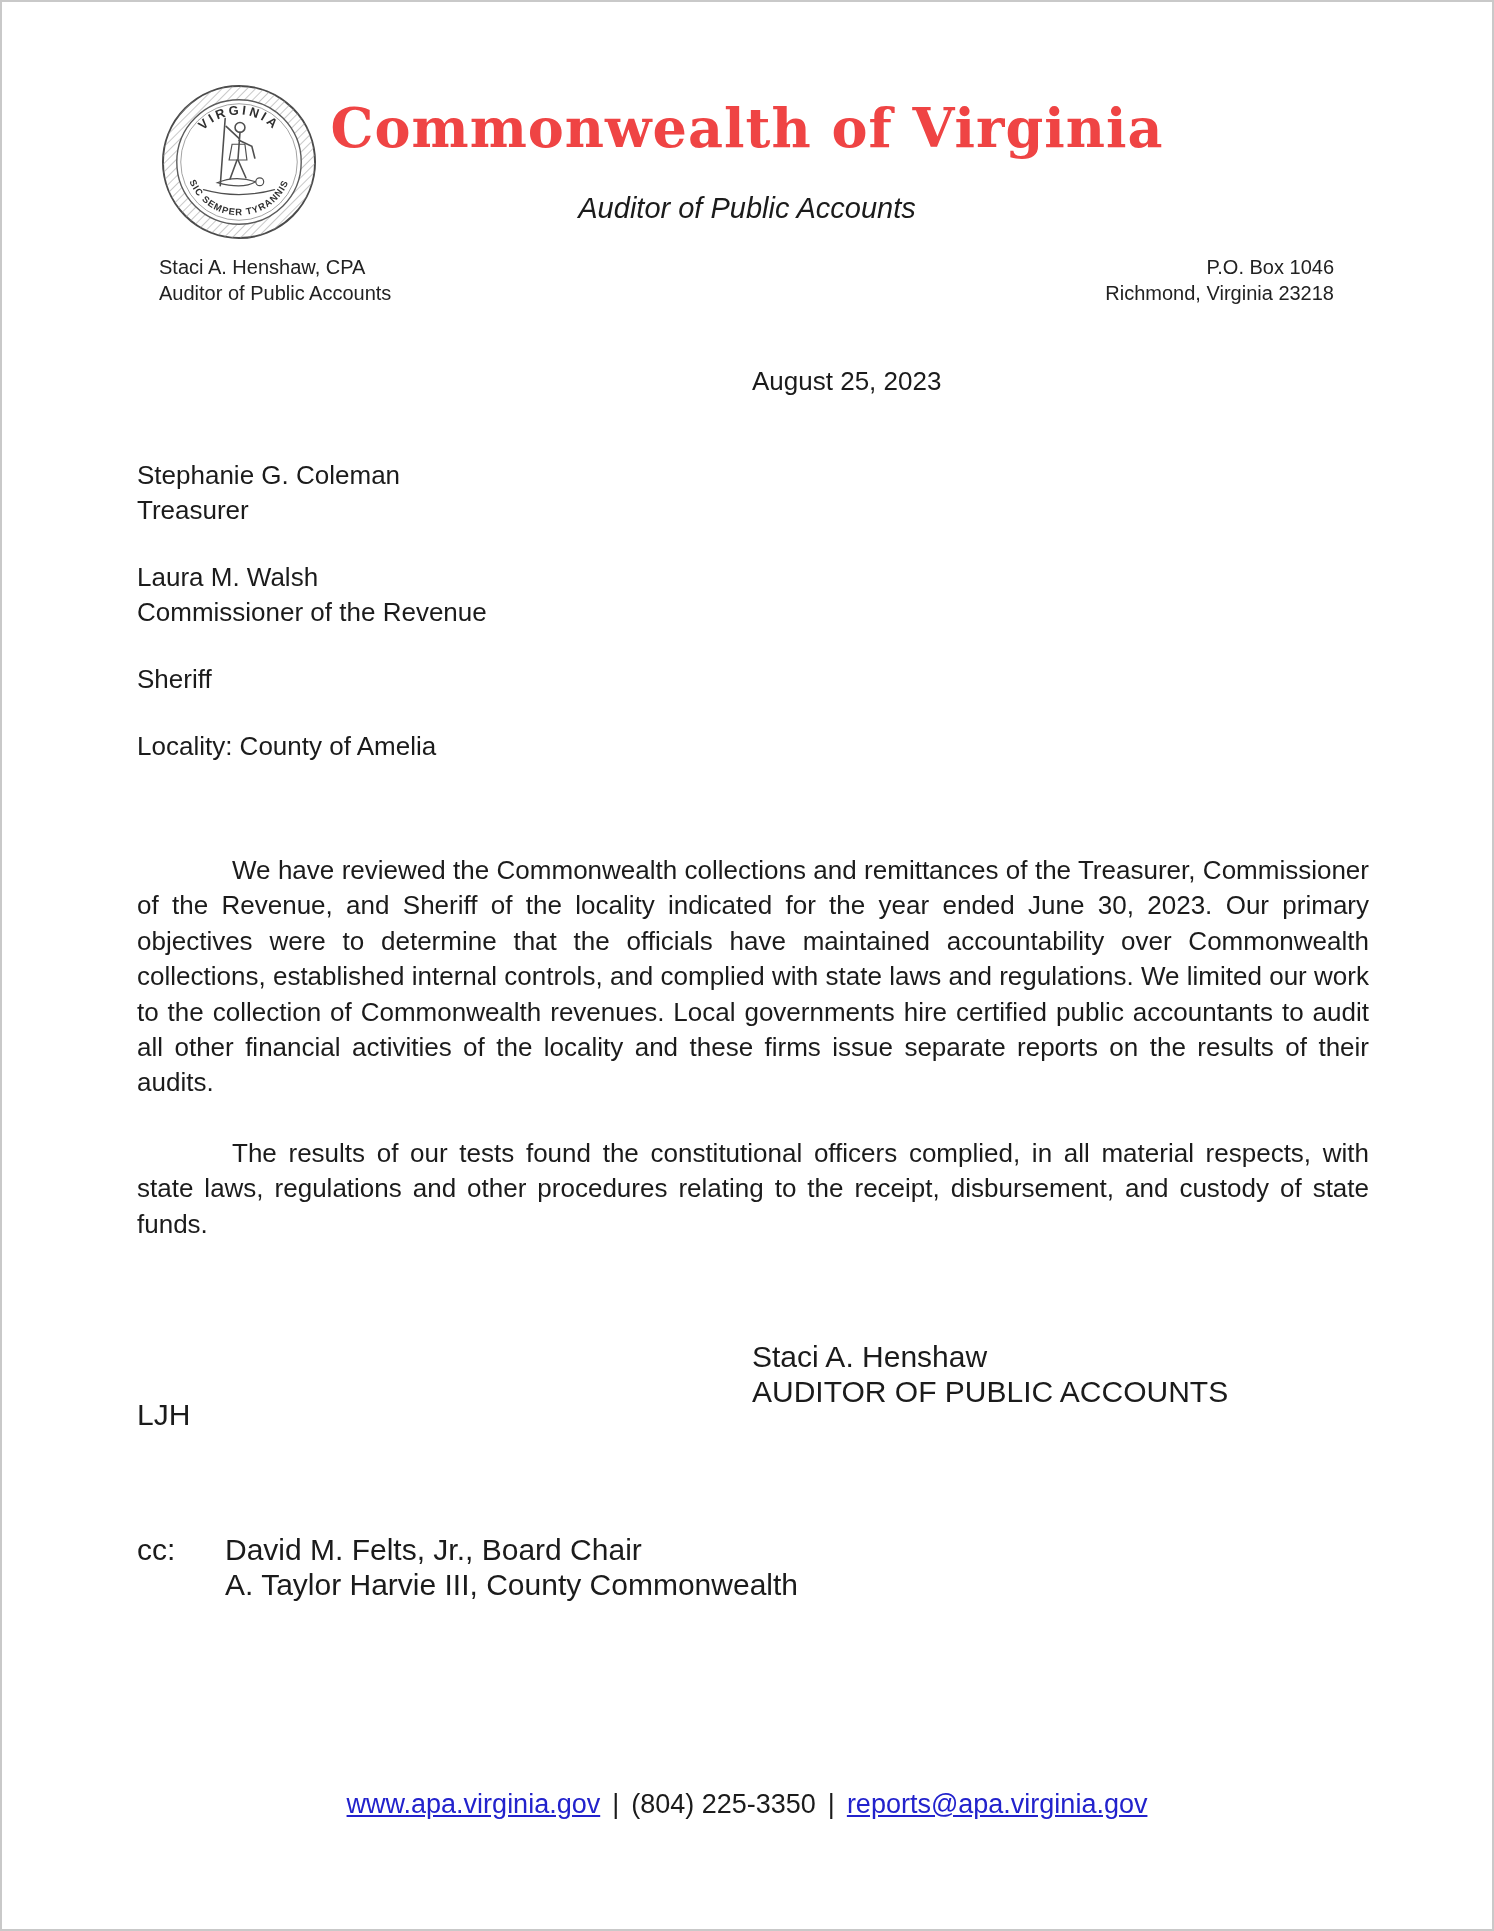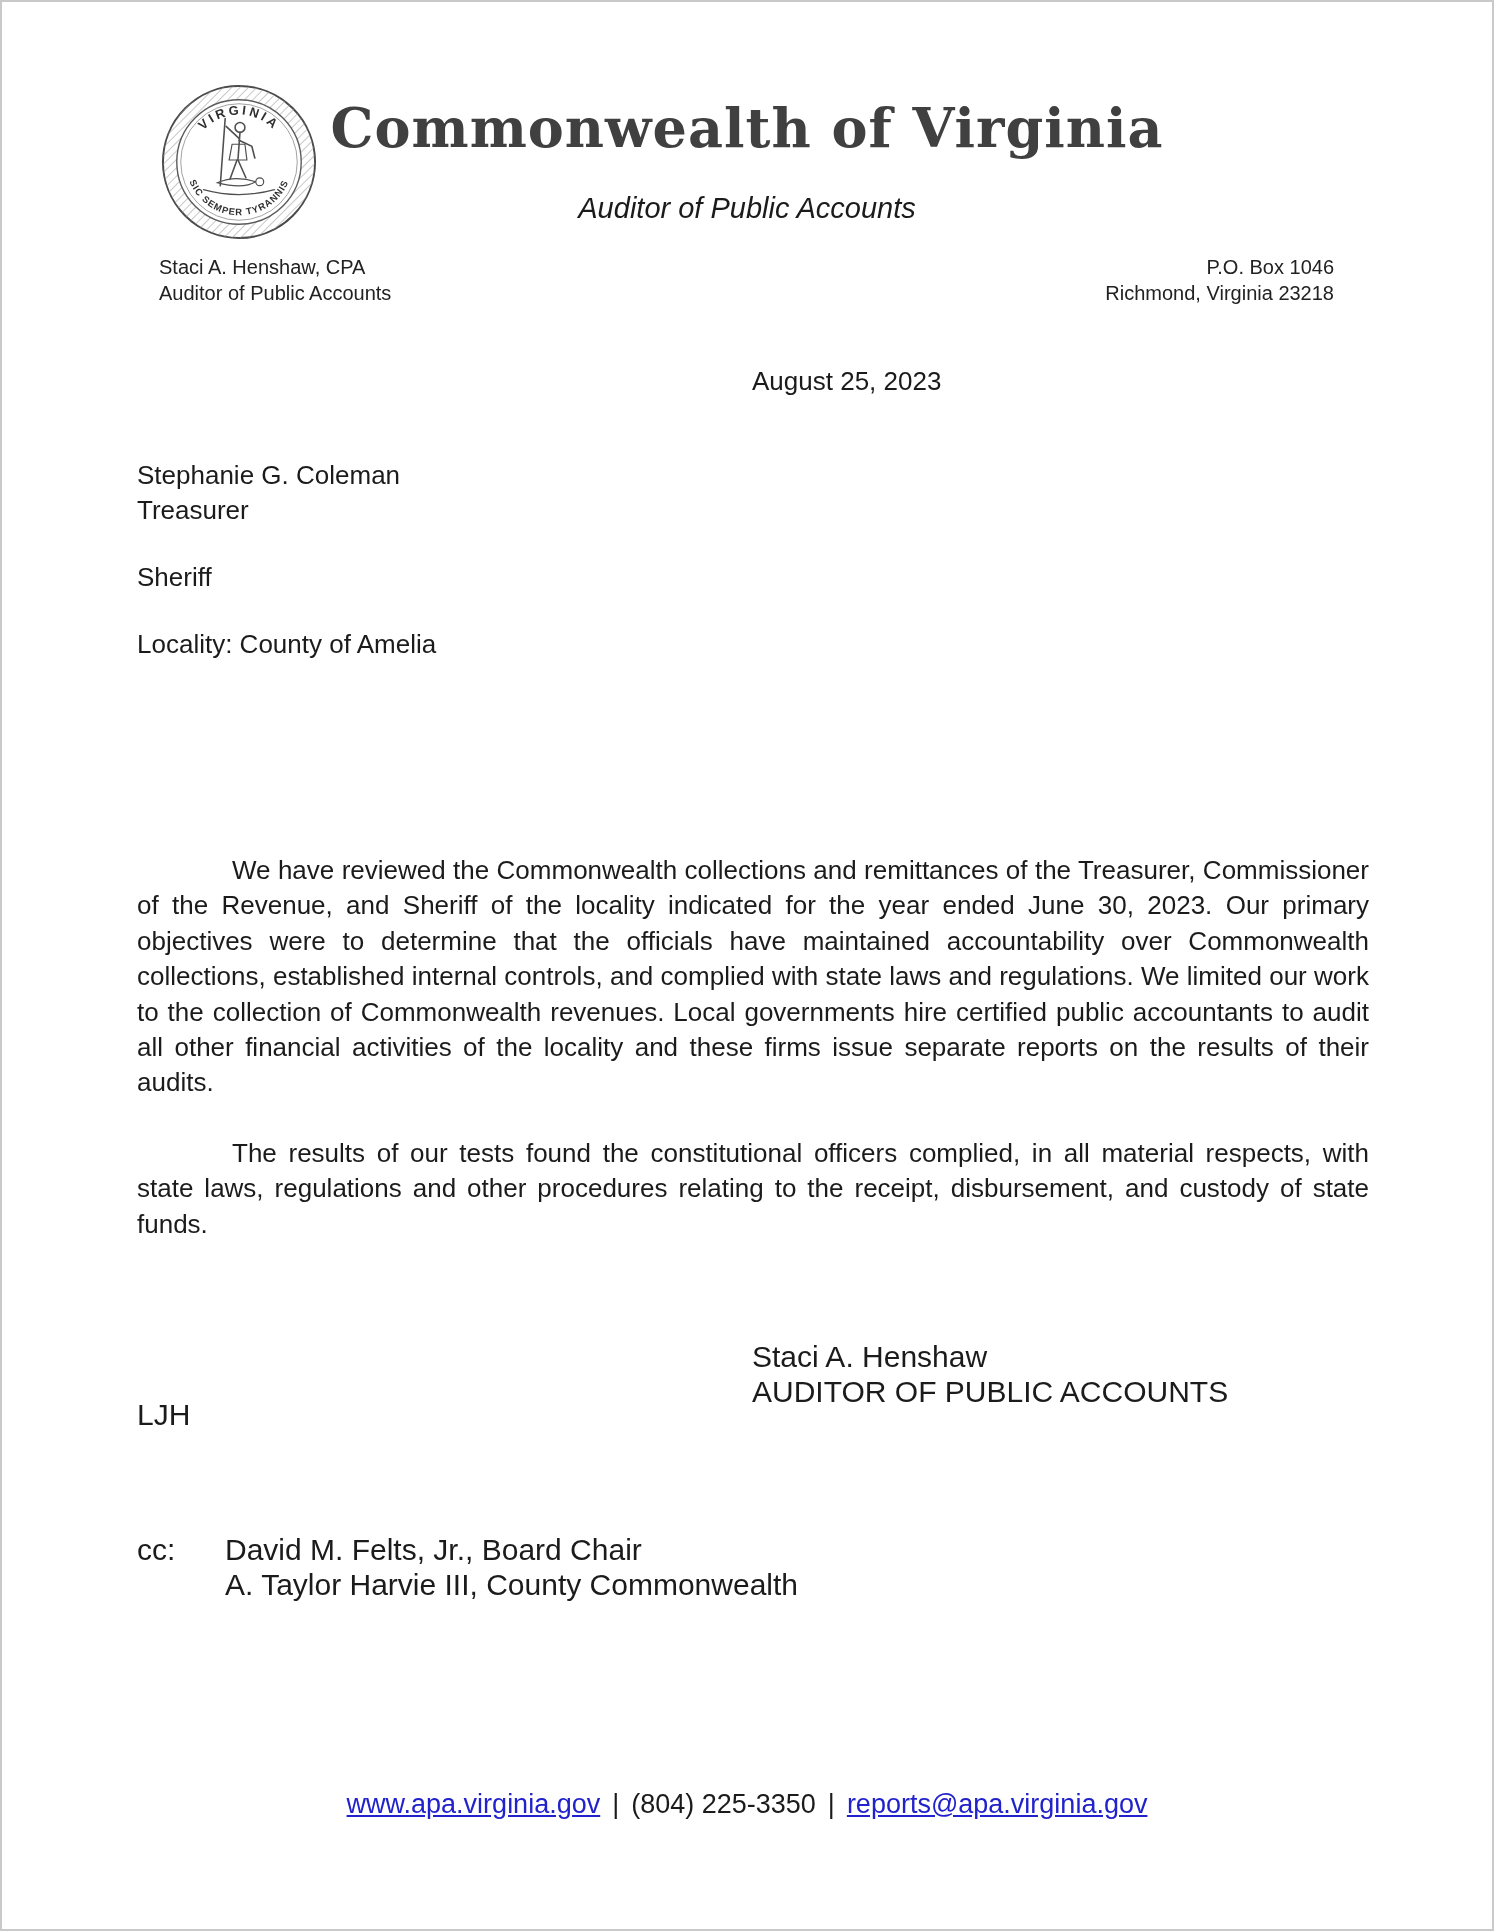--- a/index.html
+++ b/index.html
@@ -13,21 +13,21 @@
     color:#1b1b1b;
     overflow:hidden;
   }
   .hdr-title{
     position:absolute;left:0;right:0;top:94px;
     text-align:center;
     font-family:"DejaVu Serif", serif;
     font-weight:bold;
     font-size:54px;
     letter-spacing:1px;
-    color:#404040;
+    color:#ef4444;
   }
   .hdr-subtitle{
     position:absolute;left:0;right:0;top:190px;
     text-align:center;
     font-style:italic;
     font-size:29px;
     color:#1b1b1b;
   }
   .seal{position:absolute;left:158px;top:80px;width:158px;height:160px;}
   .addr{font-size:20px;line-height:26px;color:#222;}
@@ -107,20 +107,24 @@
   </div>
 
   <div class="date-line">August 25, 2023</div>
 
   <div class="recipients">
     <div class="recipient-block">
       <div>Stephanie G. Coleman</div>
       <div>Treasurer</div>
     </div>
     <div class="recipient-block">
+      <div>Laura M. Walsh</div>
+      <div>Commissioner of the Revenue</div>
+    </div>
+    <div class="recipient-block">
       <div>Sheriff</div>
     </div>
     <div class="locality">Locality: County of Amelia</div>
   </div>
 
   <div class="body-text">
     <p>We have reviewed the Commonwealth collections and remittances of the Treasurer, Commissioner of the Revenue, and Sheriff of the locality indicated for the year ended June 30, 2023. Our primary objectives were to determine that the officials have maintained accountability over Commonwealth collections, established internal controls, and complied with state laws and regulations. We limited our work to the collection of Commonwealth revenues. Local governments hire certified public accountants to audit all other financial activities of the locality and these firms issue separate reports on the results of their audits.</p>
     <p>The results of our tests found the constitutional officers complied, in all material respects, with state laws, regulations and other procedures relating to the receipt, disbursement, and custody of state funds.</p>
   </div>
 

